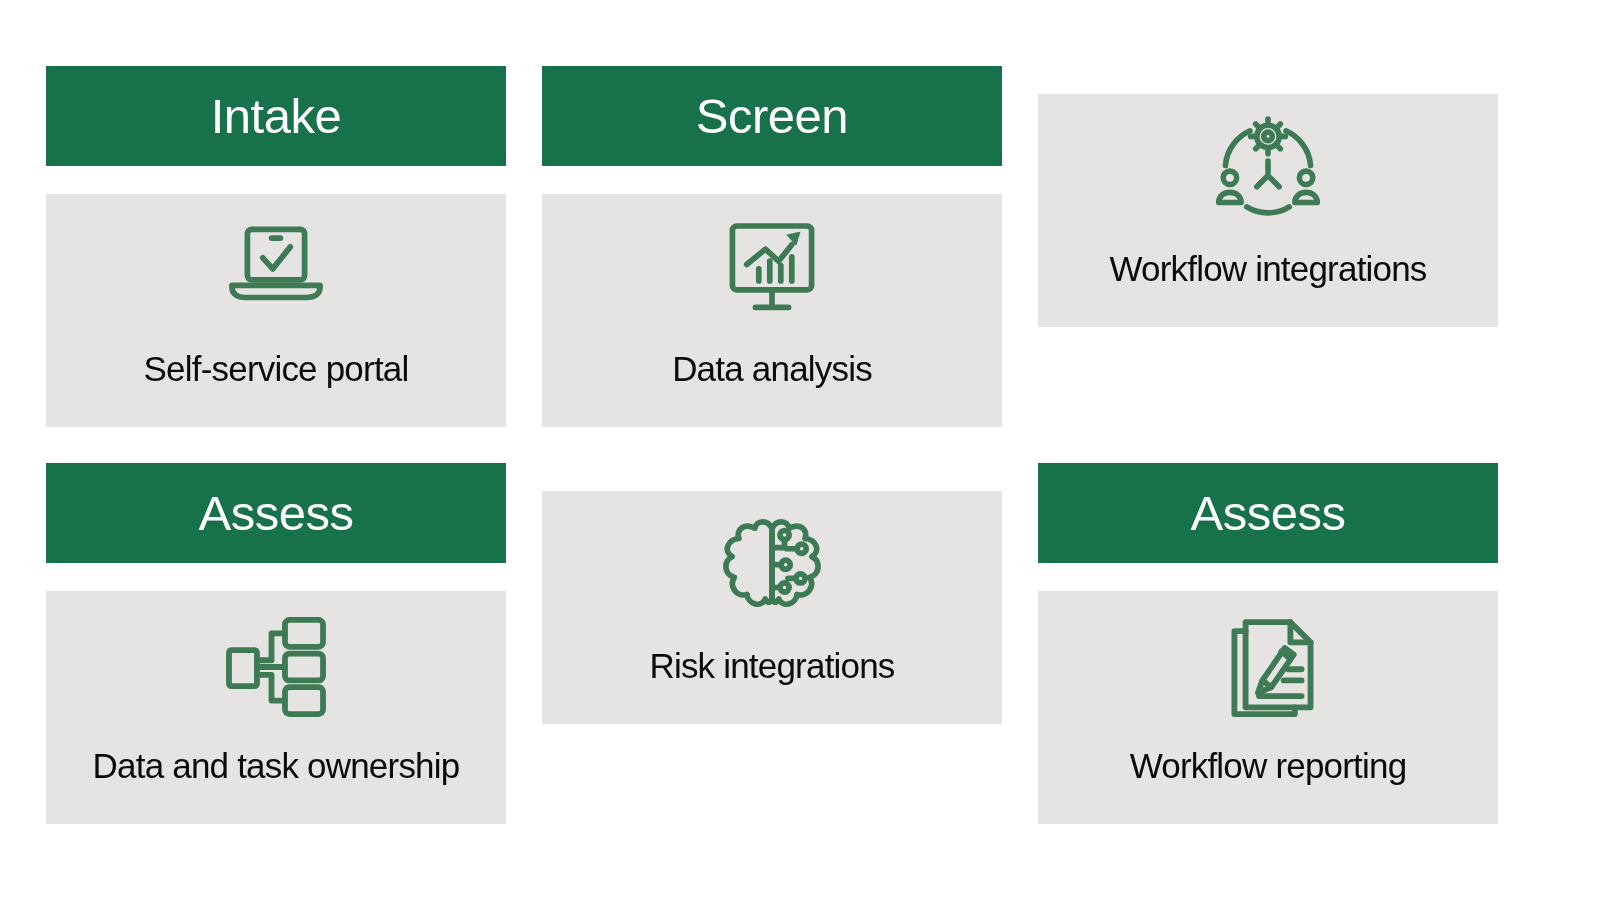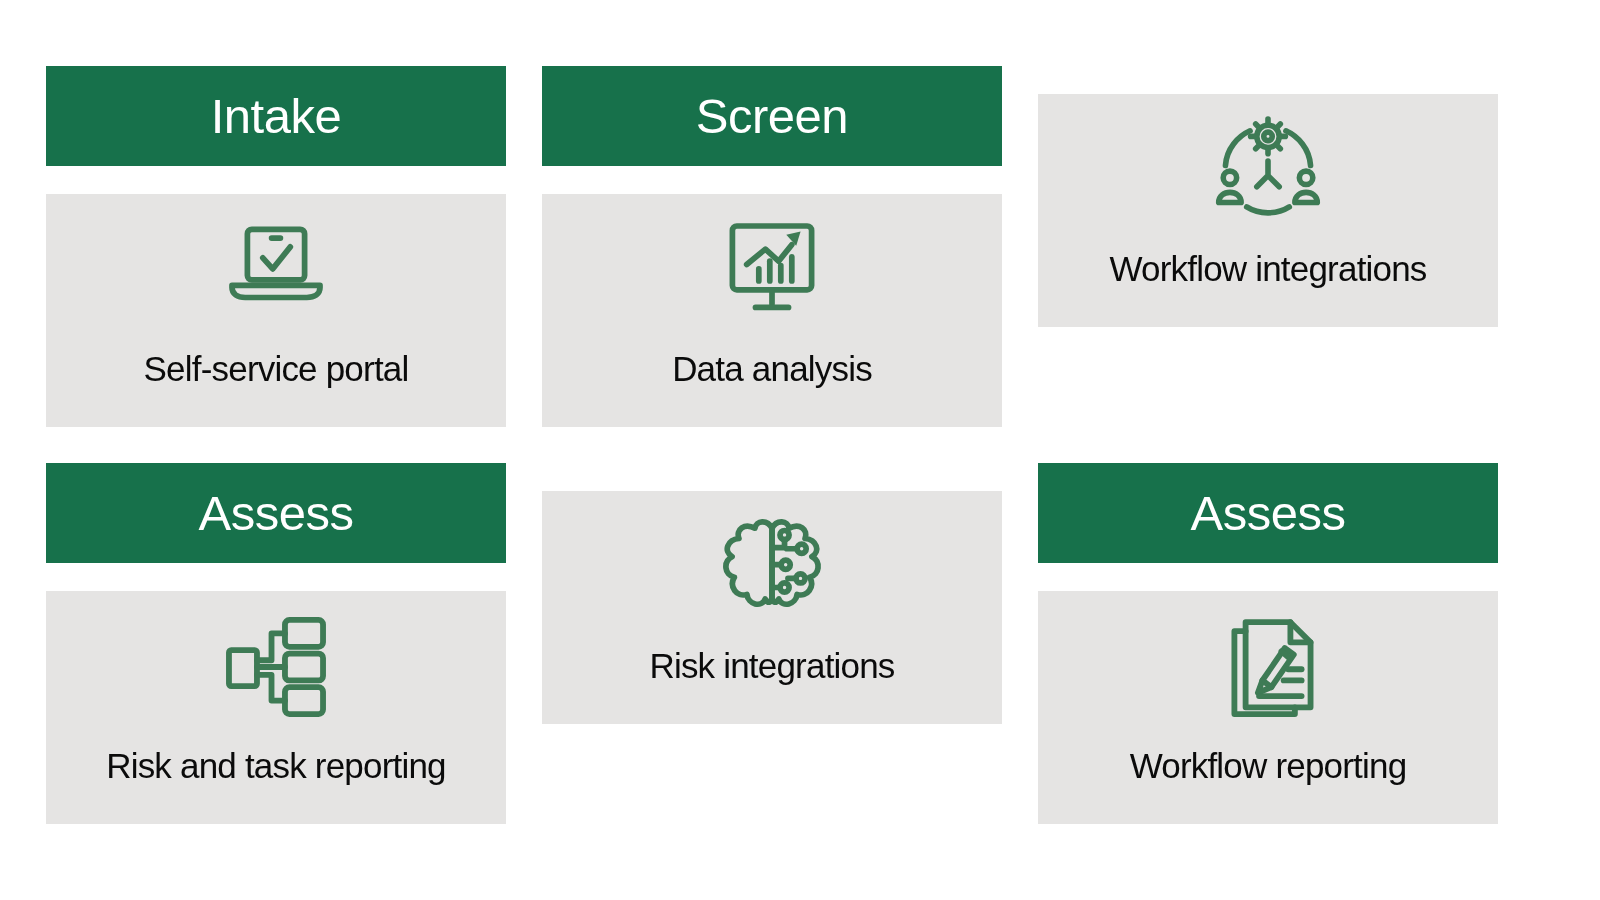--- a/index.html
+++ b/index.html
@@ -117,21 +117,21 @@
         <svg width="112" height="112" viewBox="0 0 100 100" fill="none" stroke="currentColor" stroke-width="5.2" stroke-linecap="round" stroke-linejoin="round">
           <rect x="8" y="35" width="25" height="32" rx="2"></rect>
           <rect x="58" y="8" width="34" height="24" rx="4"></rect>
           <rect x="58" y="38" width="34" height="24" rx="4"></rect>
           <rect x="58" y="68" width="34" height="24" rx="4"></rect>
           <path d="M33 44 H46 V20 H58"></path>
           <line x1="33" y1="50" x2="58" y2="50"></line>
           <path d="M33 57 H46 V80 H58"></path>
         </svg>
       </div>
-      <div class="card-label">Risk and task reporting</div>
+      <div class="card-label">Data and task ownership</div>
     </div>
   </div>
 
   <div class="card">
     <div class="card-body">
       <div class="icon-box">
         <svg width="120" height="114" viewBox="0 0 100 100" fill="none" stroke="currentColor" stroke-width="5" stroke-linecap="round" stroke-linejoin="round">
           <path d="M50 16 C46 8 36 9 35 16 C26 11 18 17 21 25 C11 26 7 36 15 41 C7 45 8 57 17 59 C12 67 19 77 28 74 C29 83 41 86 44 78 C47 83 50 81 50 75 Z"></path>
           <path d="M50 16 C54 8 64 9 65 16 C74 11 82 17 79 25 C89 26 93 36 85 41 C93 45 92 57 83 59 C88 67 81 77 72 74 C71 83 59 86 56 78 C53 83 50 81 50 75 Z"></path>
           <circle cx="61" cy="22" r="4"></circle>

